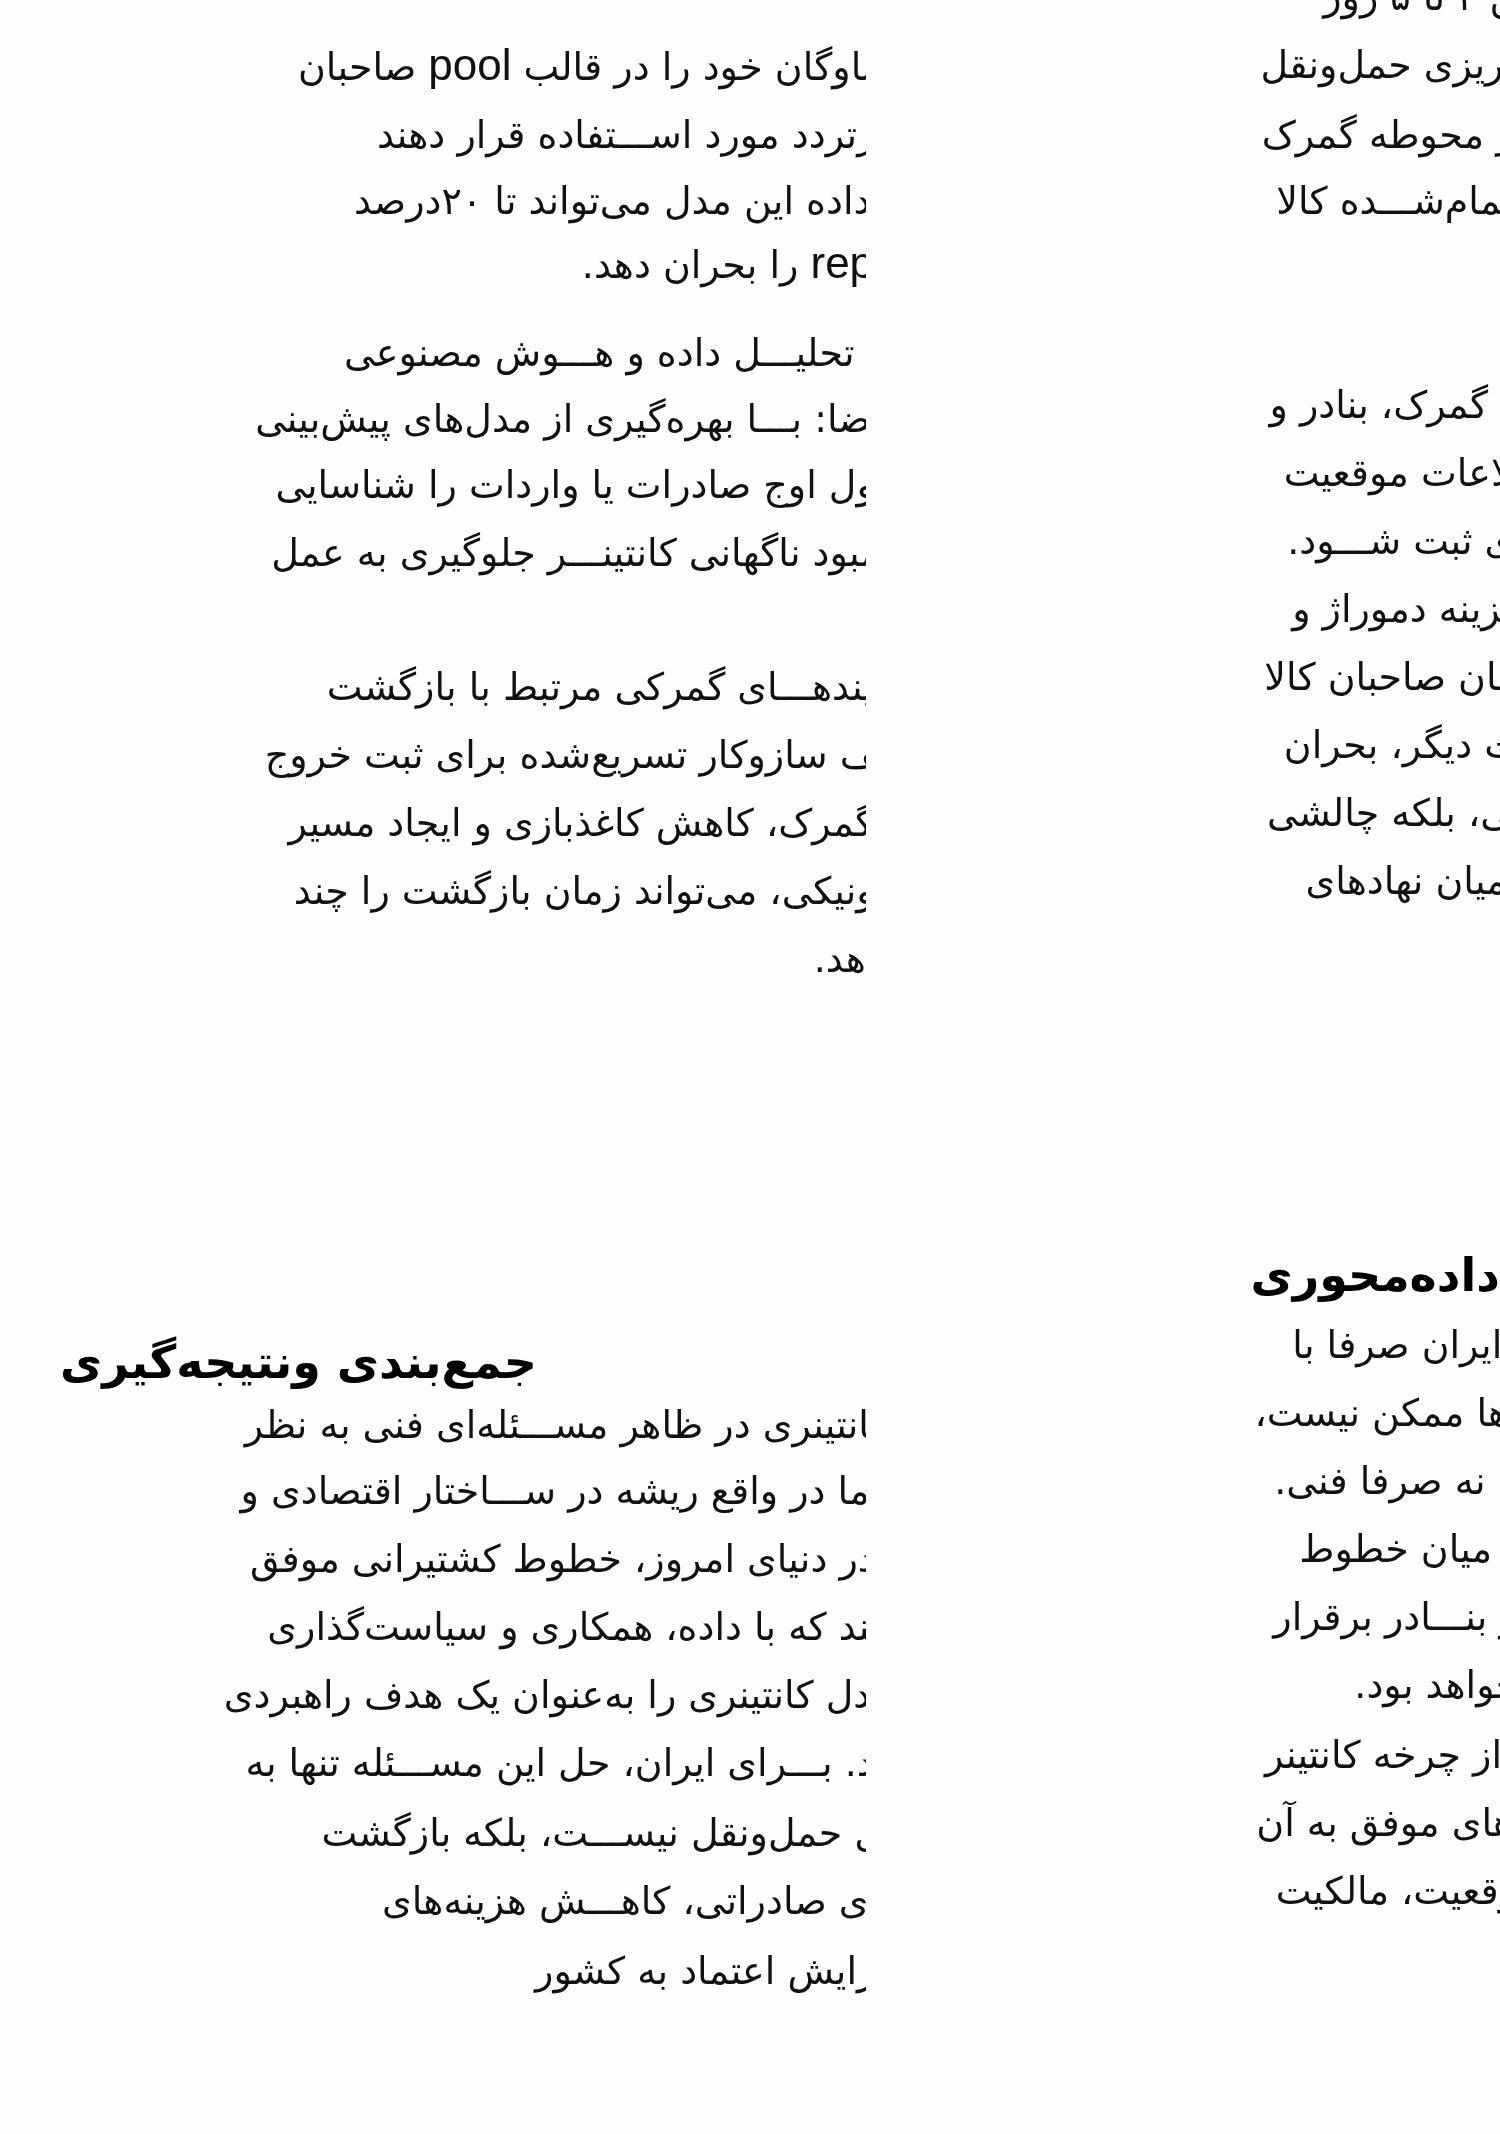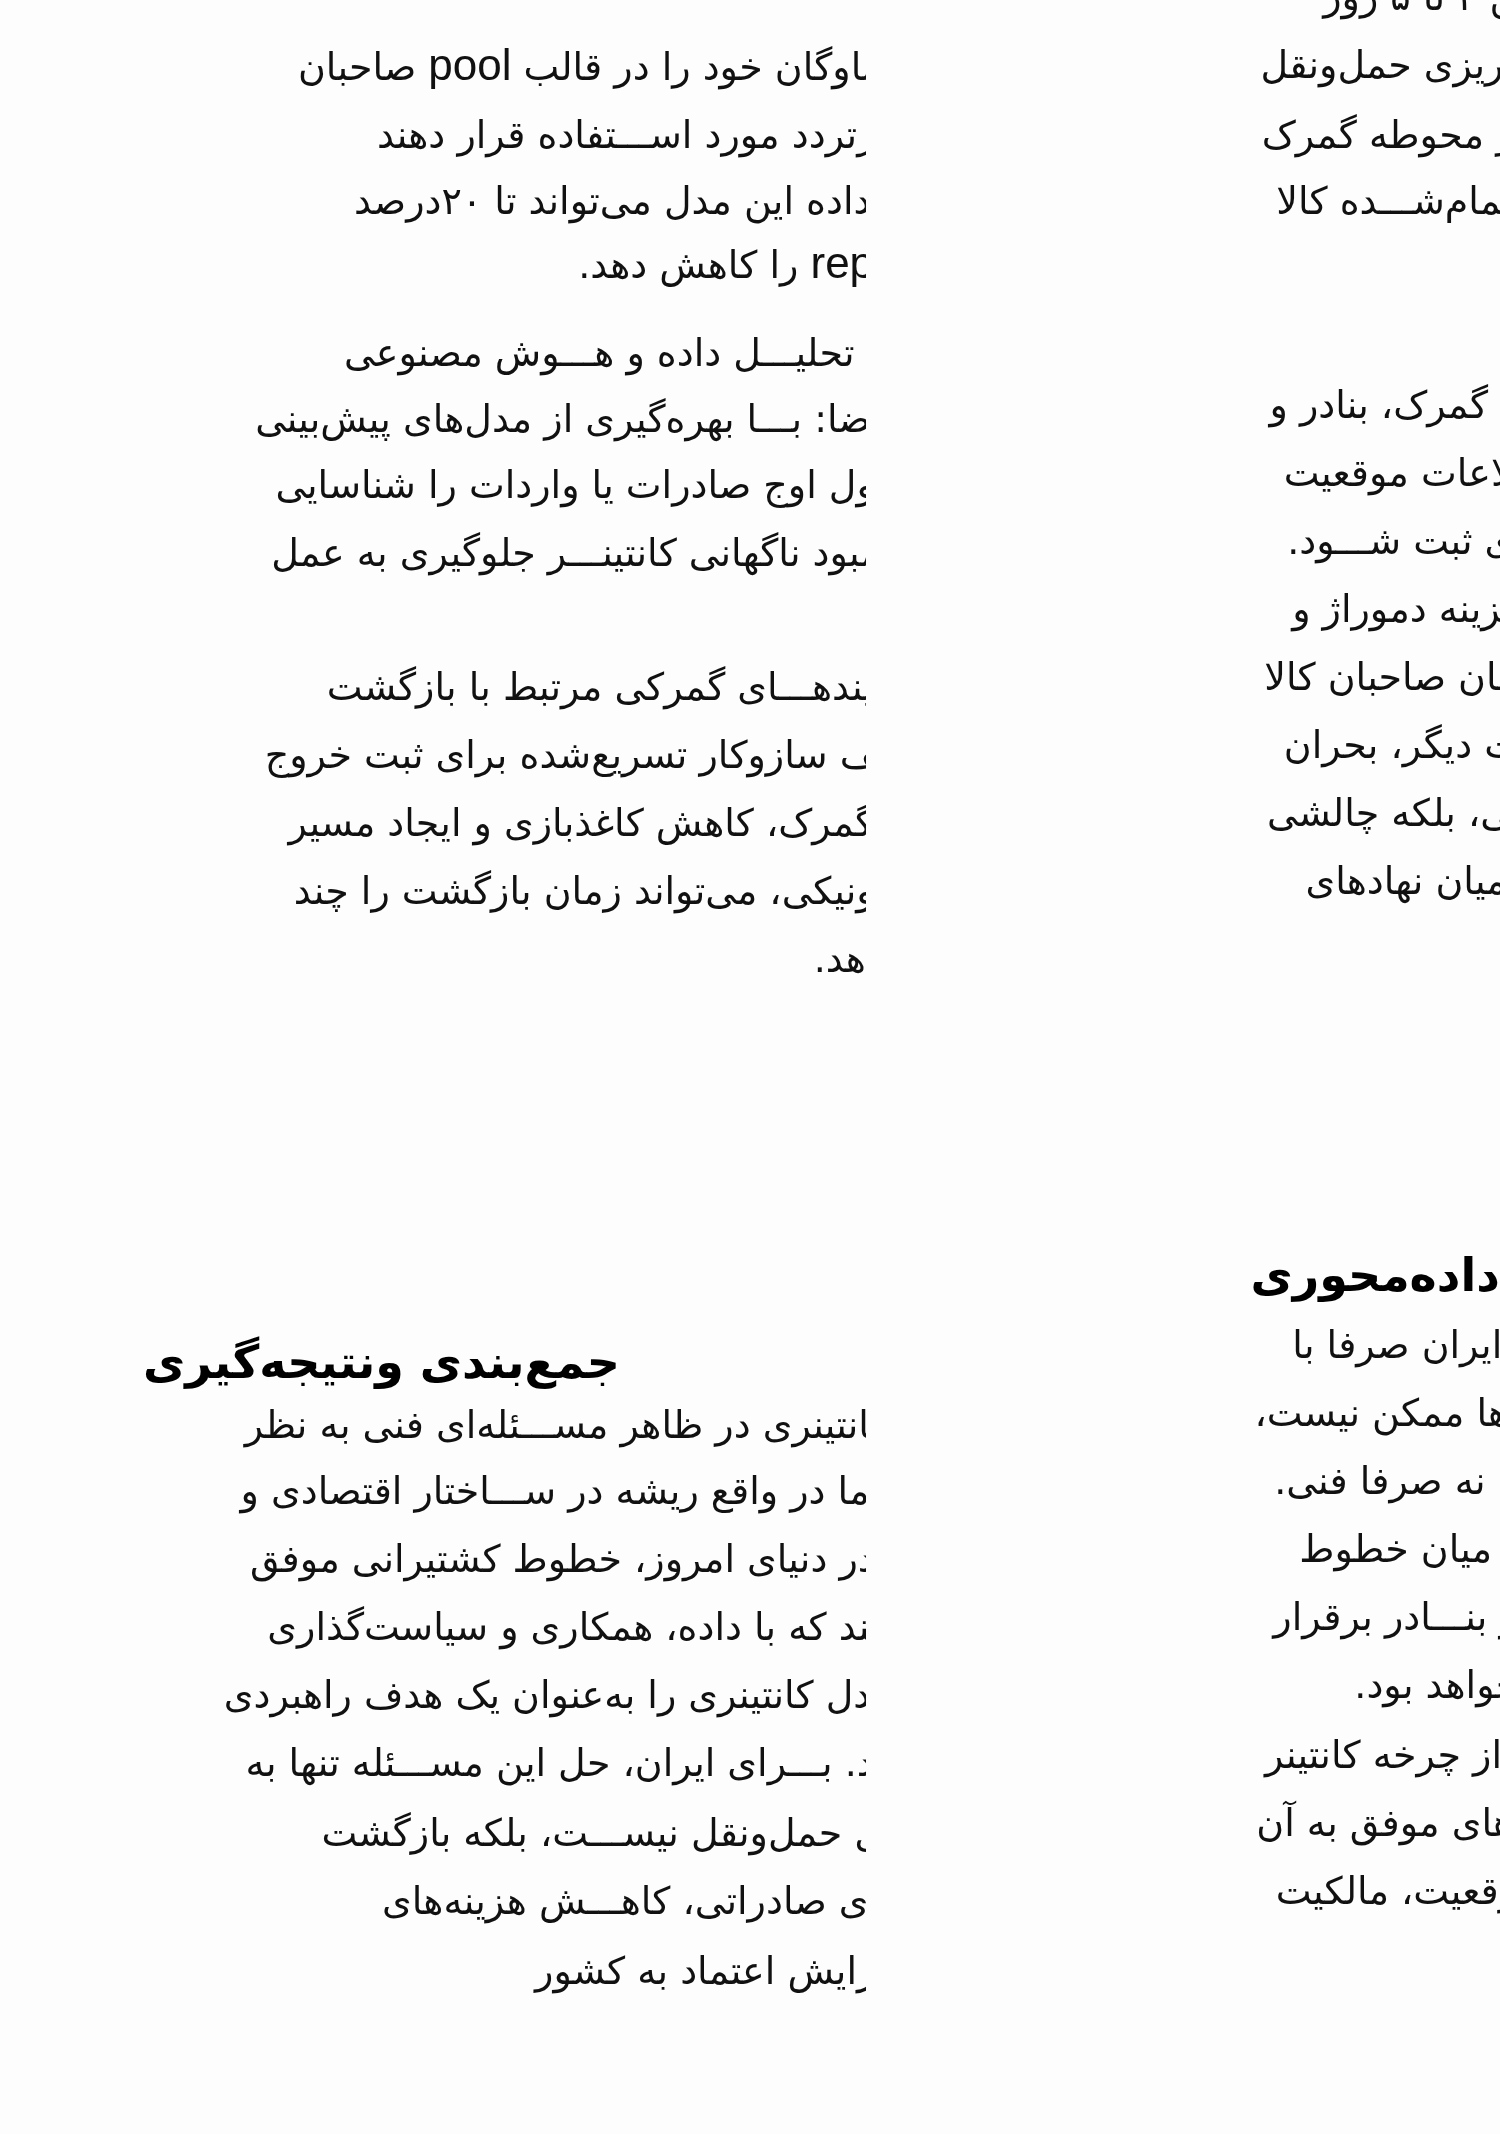--- a/index.html
+++ b/index.html
@@ -80,21 +80,21 @@
       font-weight: bold;
       font-size: 46px;
       line-height: 60px;
       white-space: nowrap;
       direction: rtl;
       color: #000;
     }
     .col-left .heading {
       left: 60px;
       width: 560px;
-      text-align: right;
+      text-align: left;
     }
     .col-right .heading {
       left: 60px;
       width: 700px;
       text-align: right;
     }
   </style>
 </head>
 <body>
 
@@ -103,21 +103,21 @@
   <div class="col col-left">
     <div class="col-inner" id="left-inner">
 
       <div class="line" style="top:-30px">…</div>
       <div class="line" style="top:38px">
         <span>بخشـــی از ناوگان خود را در قالب </span><span class="latin">pool</span><span> صاحبان</span>
       </div>
       <div class="line" style="top:108px">مسـیرهای پرتردد مورد اســـتفاده قرار دهند</div>
       <div class="line" style="top:174px">ترکیه نشان داده این مدل می‌تواند تا ۲۰درصد</div>
       <div class="line short" style="top:236px">
-        <span class="latin">repositioning</span><span> را کاهش دهد.</span>
+        <span class="latin">repositioning</span><span> را بحران دهد.</span>
       </div>
 
       <div class="line" style="top:326px">۴-به‌کارگیری تحلیـــل داده و هـــوش مصنوعی</div>
       <div class="line" style="top:392px">پیش‌بینی تقاضا: بـــا بهره‌گیری از مدل‌های پیش‌بینی</div>
       <div class="line" style="top:458px">می‌توان فصول اوج صادرات یا واردات را شناسایی</div>
       <div class="line" style="top:526px">کرده و از کمبود ناگهانی کانتینـــر جلوگیری به عمل</div>
       <div class="line" style="top:596px">آورد.</div>
 
       <div class="line" style="top:660px">۵-اصلاح فرایندهـــای گمرکی مرتبط با بازگشت</div>
       <div class="line" style="top:728px">کانتینر: تعریف سازوکار تسریع‌شده برای ثبت خروج</div>

